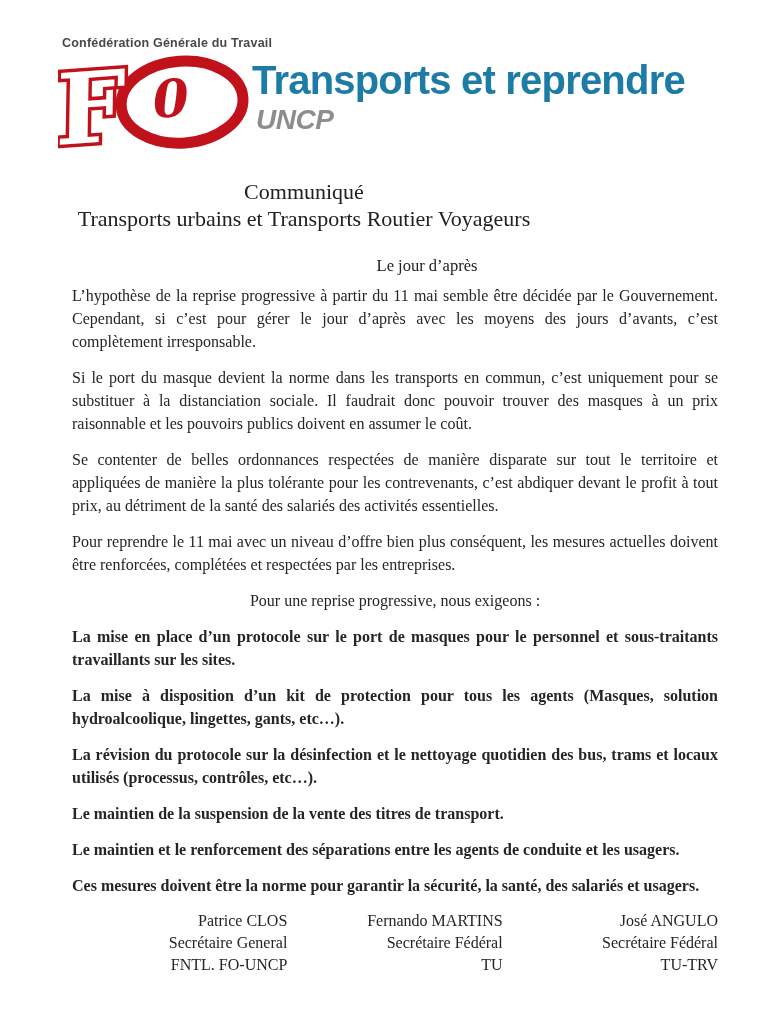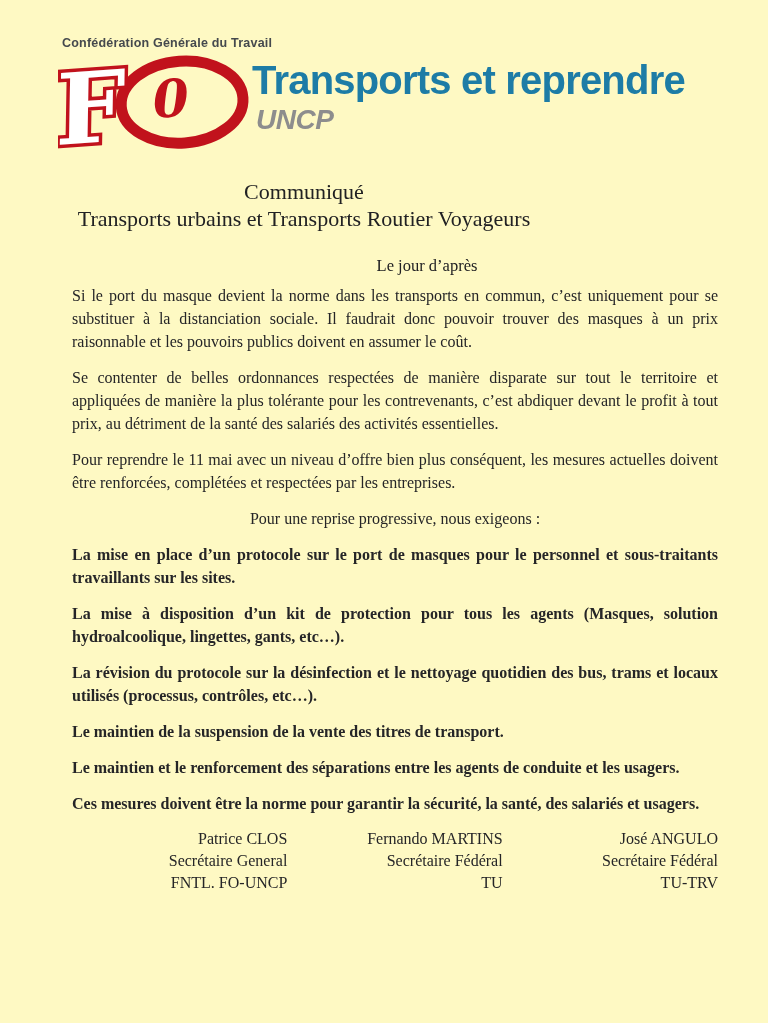--- a/index.html
+++ b/index.html
@@ -1,21 +1,21 @@
 <!DOCTYPE html>
 <html><head>
 <meta charset="utf-8">
 <style>
   html, body { margin: 0; padding: 0; background: #e8e8e8; }
   .page {
     position: relative;
     width: 768px;
     height: 1023px;
     margin: 0 auto;
-    background: #fef9c3;
+    background: #ffffff;
     overflow: hidden;
     font-family: "Liberation Serif", serif;
     color: #252527;
   }
   
   .org-line {
     position: absolute;
     left: 62px;
     top: 36px;
     font-family: "Liberation Sans", sans-serif;
@@ -112,20 +112,21 @@
   <div class="brand-title">Transports et reprendre</div>
   <div class="brand-sub">UNCP</div>
 
   <div class="doc-title">
     <div>Communiqué</div>
     <div>Transports urbains et Transports Routier Voyageurs</div>
   </div>
   <div class="doc-subtitle">Le jour d’après</div>
 
   <div class="body-text">
+    <p>L’hypothèse de la reprise progressive à partir du 11 mai semble être décidée par le Gouvernement. Cependant, si c’est pour gérer le jour d’après avec les moyens des jours d’avants, c’est complètement irresponsable.</p>
     <p>Si le port du masque devient la norme dans les transports en commun, c’est uniquement pour se substituer à la distanciation sociale. Il faudrait donc pouvoir trouver des masques à un prix raisonnable et les pouvoirs publics doivent en assumer le coût.</p>
     <p>Se contenter de belles ordonnances respectées de manière disparate sur tout le territoire et appliquées de manière la plus tolérante pour les contrevenants, c’est abdiquer devant le profit à tout prix, au détriment de la santé des salariés des activités essentielles.</p>
     <p>Pour reprendre le 11 mai avec un niveau d’offre bien plus conséquent, les mesures actuelles doivent être renforcées, complétées et respectées par les entreprises.</p>
     <p class="no-justify">Pour une reprise progressive, nous exigeons :</p>
 
     <p class="demand">La mise en place d’un protocole sur le port de masques pour le personnel et sous-traitants travaillants sur les sites.</p>
     <p class="demand">La mise à disposition d’un kit de protection pour tous les agents (Masques, solution hydroalcoolique, lingettes, gants, etc…).</p>
     <p class="demand">La révision du protocole sur la désinfection et le nettoyage quotidien des bus, trams et locaux utilisés (processus, contrôles, etc…).</p>
     <p class="demand">Le maintien de la suspension de la vente des titres de transport.</p>
     <p class="demand">Le maintien et le renforcement des séparations entre les agents de conduite et les usagers.</p>

